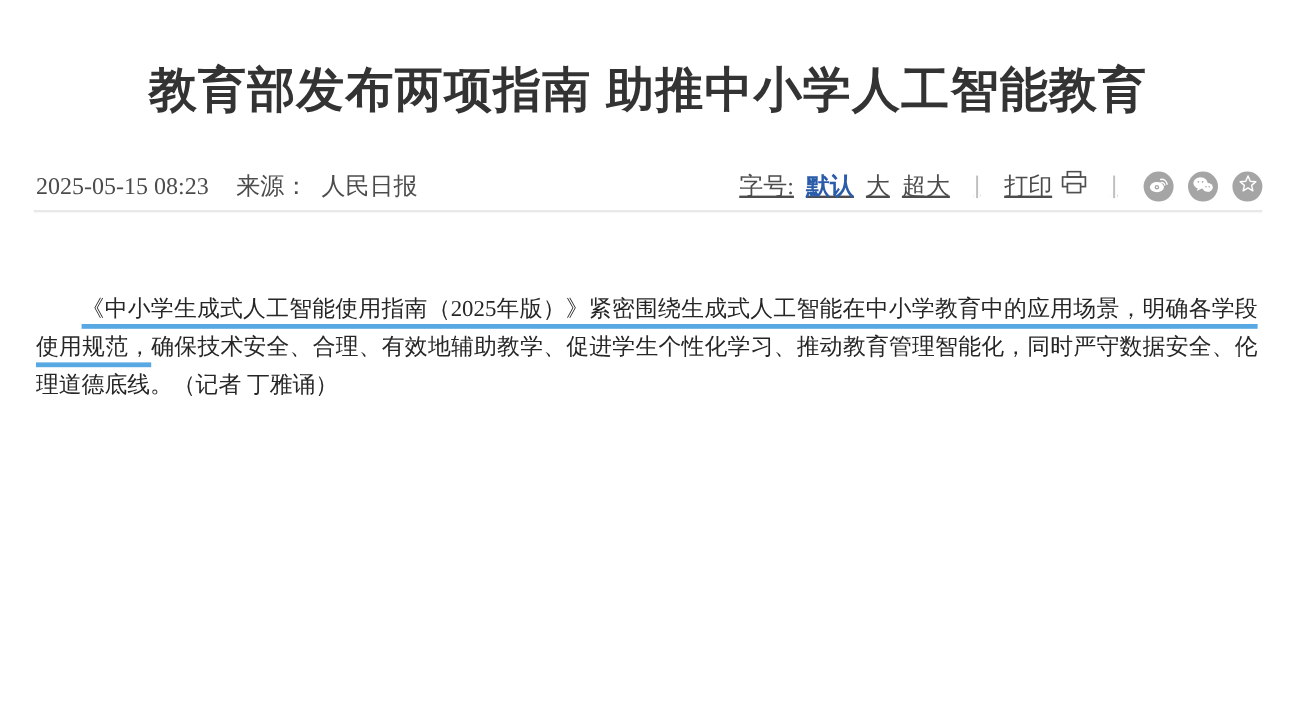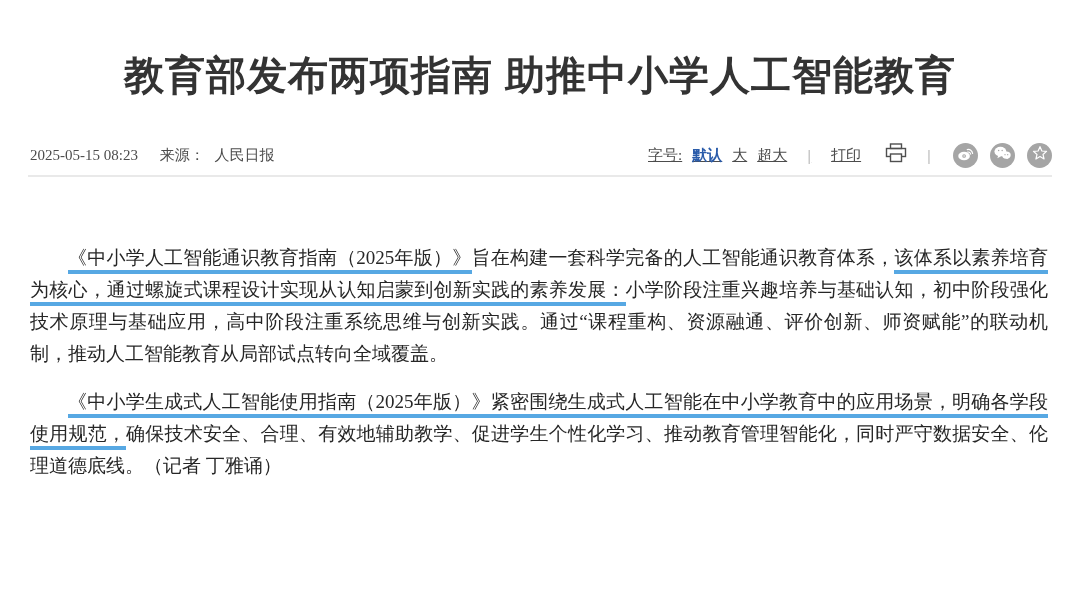--- a/index.html
+++ b/index.html
@@ -18,29 +18,29 @@
     margin: 0; text-align: center;
     font-family: "Liberation Sans", sans-serif;
     font-weight: 700; font-size: 40px; line-height: 50px;
     color: #333333; letter-spacing: 1px;
   }
 
   
   .meta-row {
     position: absolute; top: 141px; left: 30px; right: 28px; height: 28px;
     display: flex; justify-content: space-between; align-items: center;
-    font-size: 15px; color: #4c4c4c;
+    font-size: 20px; color: #4c4c4c;
   }
   .meta-left span { margin-right: 6px; }
   .meta-left .dt { margin-right: 18px; }
   .meta-right { display: flex; align-items: center; gap: 10px; text-decoration: underline; }
   .meta-right a { text-decoration: none; color: #4c4c4c; cursor: pointer; }
   .fs-option.active { color: var(--accent, #2b5caa); font-weight: bold; }
   .sep { color: #bfbfbf; margin: 0 10px; font-family: "Liberation Sans", sans-serif; }
-  .print-btn { display: flex; align-items: center; gap: 24px; }
+  .print-btn { display: flex; align-items: center; gap: 7px; }
   .circle-btn {
     width: 25px; height: 25px; border-radius: 50%;
     background: var(--icon-gray, #a5a5a5);
     display: flex; align-items: center; justify-content: center;
     margin-left: 2px;
   }
 
   
   .divider {
     position: absolute; top: 175px; left: 28px; right: 28px;
@@ -120,17 +120,16 @@
             <path d="M12 2.5 L14.8 9 L21.8 9.6 L16.5 14.2 L18.1 21 L12 17.4 L5.9 21 L7.5 14.2 L2.2 9.6 L9.2 9 Z" fill="none" stroke="#ffffff" stroke-width="1.8" stroke-linejoin="round"></path>
           </svg>
         </span>
       </a>
     </div>
   </div>
 
   <hr class="divider">
 
   <div class="article">
-      <p class="para"><span class="u">《中小学人工智能通识教育指南（2025年版）》</span><span>旨在构建一套科学完备的人工智能通识教育体系，</span><span class="u">该体系以素养培育为核心，通过螺旋式课程设计实现从认知启蒙到创新实践的素养发展：</span><span>小学阶段注重兴趣培养与基础认知，初中阶段强化技术原理与基础应用，高中阶段注重系统思维与创新实践。通过“课程重构、资源融通、评价创新、师资赋能”的联动机制，推动人工智能教育从局部试点转向全域覆盖。</span></p>
       <p class="para"><span class="u">《中小学生成式人工智能使用指南（2025年版）》紧密围绕生成式人工智能在中小学教育中的应用场景，明确各学段使用规范，</span><span>确保技术安全、合理、有效地辅助教学、促进学生个性化学习、推动教育管理智能化，同时严守数据安全、伦理道德底线。（记者 丁雅诵）</span></p>
     </div>
 
 </div>
 
 </body></html>

